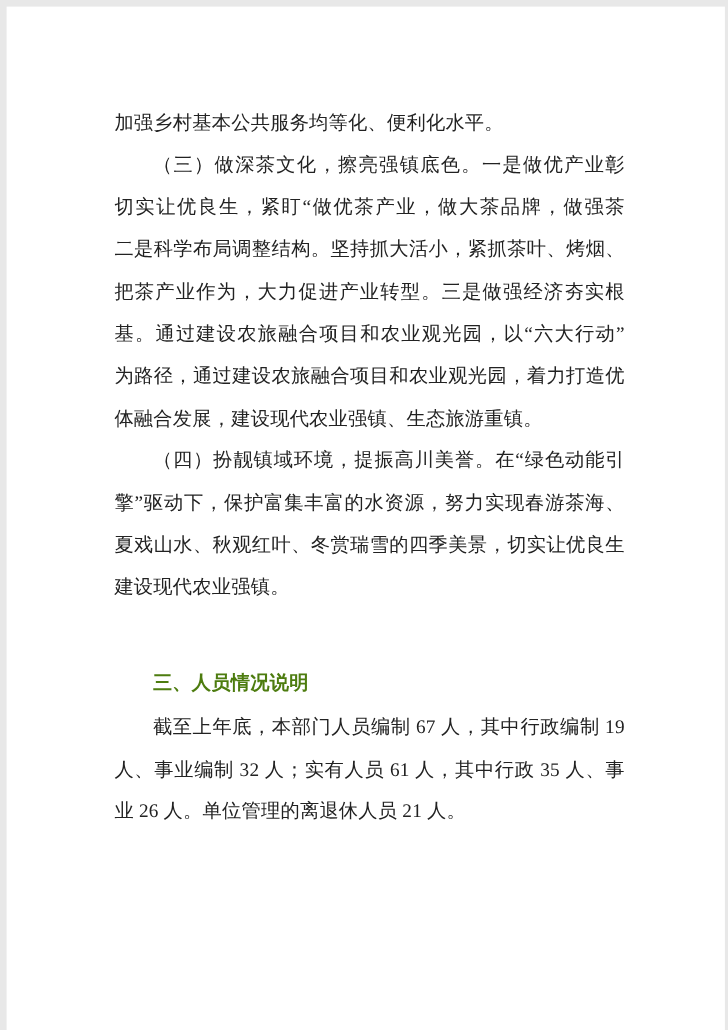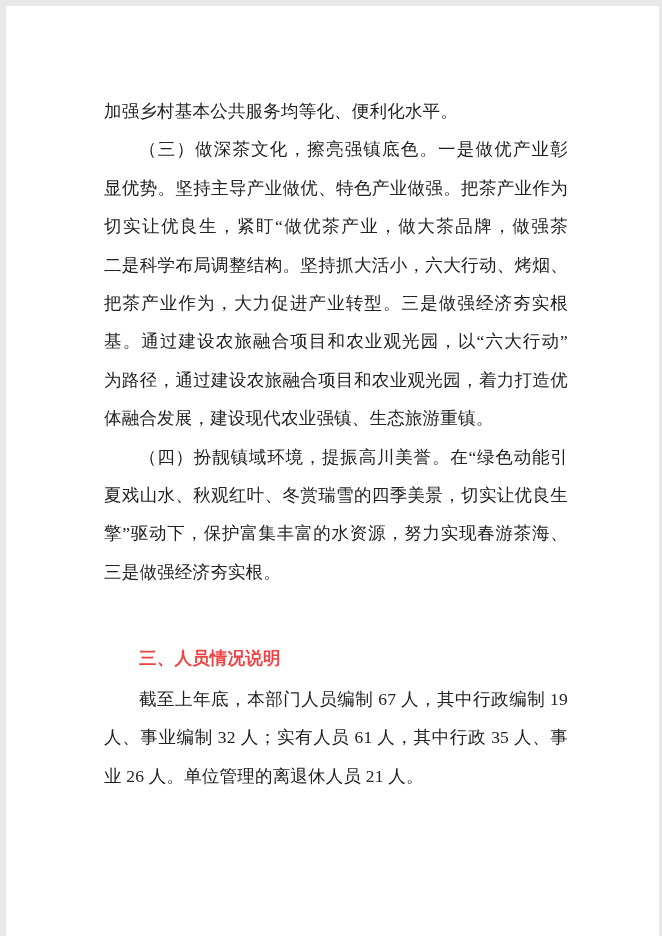--- a/index.html
+++ b/index.html
@@ -25,42 +25,41 @@
     letter-spacing: 0.2px;
   }
   .line.end {
     text-align-last: left;
   }
   .line.indent {
     text-indent: 35px;
   }
   .line.heading {
     font-weight: bold;
-    color: #ef4444;
+    color: #4d7c0f;
     text-align-last: left;
     margin-top: 48px;
     margin-bottom: 2px;
   }
 </style>
 </head>
 <body>
 
 <div class="page">
   <div class="content">
     <div class="line end">加强乡村基本公共服务均等化、便利化水平。</div>
     <div class="line indent">（三）做深茶文化，擦亮强镇底色。一是做优产业彰</div>
-    <div class="line">显优势。坚持主导产业做优、特色产业做强。把茶产业作为</div>
     <div class="line">切实让优良生，紧盯“做优茶产业，做大茶品牌，做强茶</div>
-    <div class="line">二是科学布局调整结构。坚持抓大活小，六大行动、烤烟、</div>
+    <div class="line">二是科学布局调整结构。坚持抓大活小，紧抓茶叶、烤烟、</div>
     <div class="line">把茶产业作为，大力促进产业转型。三是做强经济夯实根</div>
     <div class="line">基。通过建设农旅融合项目和农业观光园，以“六大行动”</div>
     <div class="line">为路径，通过建设农旅融合项目和农业观光园，着力打造优</div>
     <div class="line end">体融合发展，建设现代农业强镇、生态旅游重镇。</div>
     <div class="line indent">（四）扮靓镇域环境，提振高川美誉。在“绿色动能引</div>
+    <div class="line">擎”驱动下，保护富集丰富的水资源，努力实现春游茶海、</div>
     <div class="line">夏戏山水、秋观红叶、冬赏瑞雪的四季美景，切实让优良生</div>
-    <div class="line">擎”驱动下，保护富集丰富的水资源，努力实现春游茶海、</div>
-    <div class="line end">三是做强经济夯实根。</div>
+    <div class="line end">建设现代农业强镇。</div>
     <div class="line heading indent">三、人员情况说明</div>
     <div class="line indent">截至上年底，本部门人员编制 67 人，其中行政编制 19</div>
     <div class="line">人、事业编制 32 人；实有人员 61 人，其中行政 35 人、事</div>
     <div class="line end">业 26 人。单位管理的离退休人员 21 人。</div>
   </div>
 </div>
 
 </body></html>

